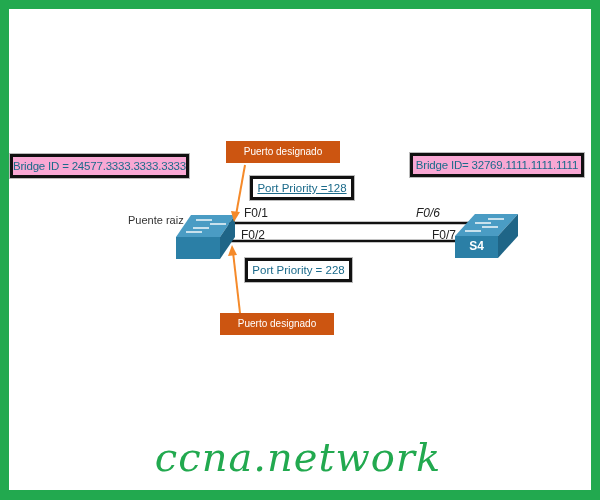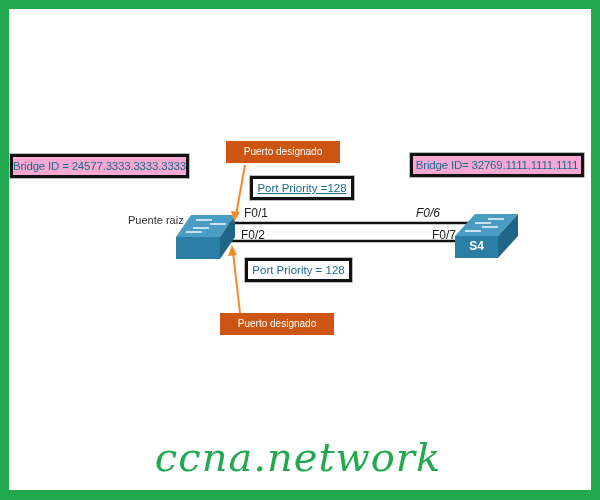--- a/index.html
+++ b/index.html
@@ -52,21 +52,21 @@
     <polygon points="232,245 228,256 237,255" fill="#f58a2a"></polygon>
   </g>
 </svg>
 
 <div class="bid" style="left:10px; top:154px; width:179px;">Bridge ID = 24577.3333.3333.3333</div>
 <div class="bid" style="left:410px; top:153px; width:174px;">Bridge ID= 32769.1111.1111.1111</div>
 
 <div class="tag" style="left:226px; top:141px; width:114px;">Puerto designado</div>
 <div class="prio" style="left:250px; top:176px; width:104px;text-decoration:underline;">Port Priority =128</div>
 
-<div class="prio" style="left:245px; top:258px; width:107px;">Port Priority = 128</div>
+<div class="prio" style="left:245px; top:258px; width:107px;">Port Priority = 228</div>
 <div class="tag" style="left:220px; top:313px; width:114px;">Puerto designado</div>
 
 <div class="lbl" style="left:128px; top:214px;">Puente raiz</div>
 
 <div class="port" style="left:244px; top:206px;">F0/1</div>
 <div class="port" style="left:241px; top:228px;">F0/2</div>
 <div class="port" style="left:416px; top:206px;font-style:italic;">F0/6</div>
 <div class="port" style="left:432px; top:228px;">F0/7</div>
 
 <div style="position:absolute; left:176px; top:240px; width:44px; text-align:center; color:#fff; font-weight:bold; font-size:13px;margin-top:16px;">S1</div>

